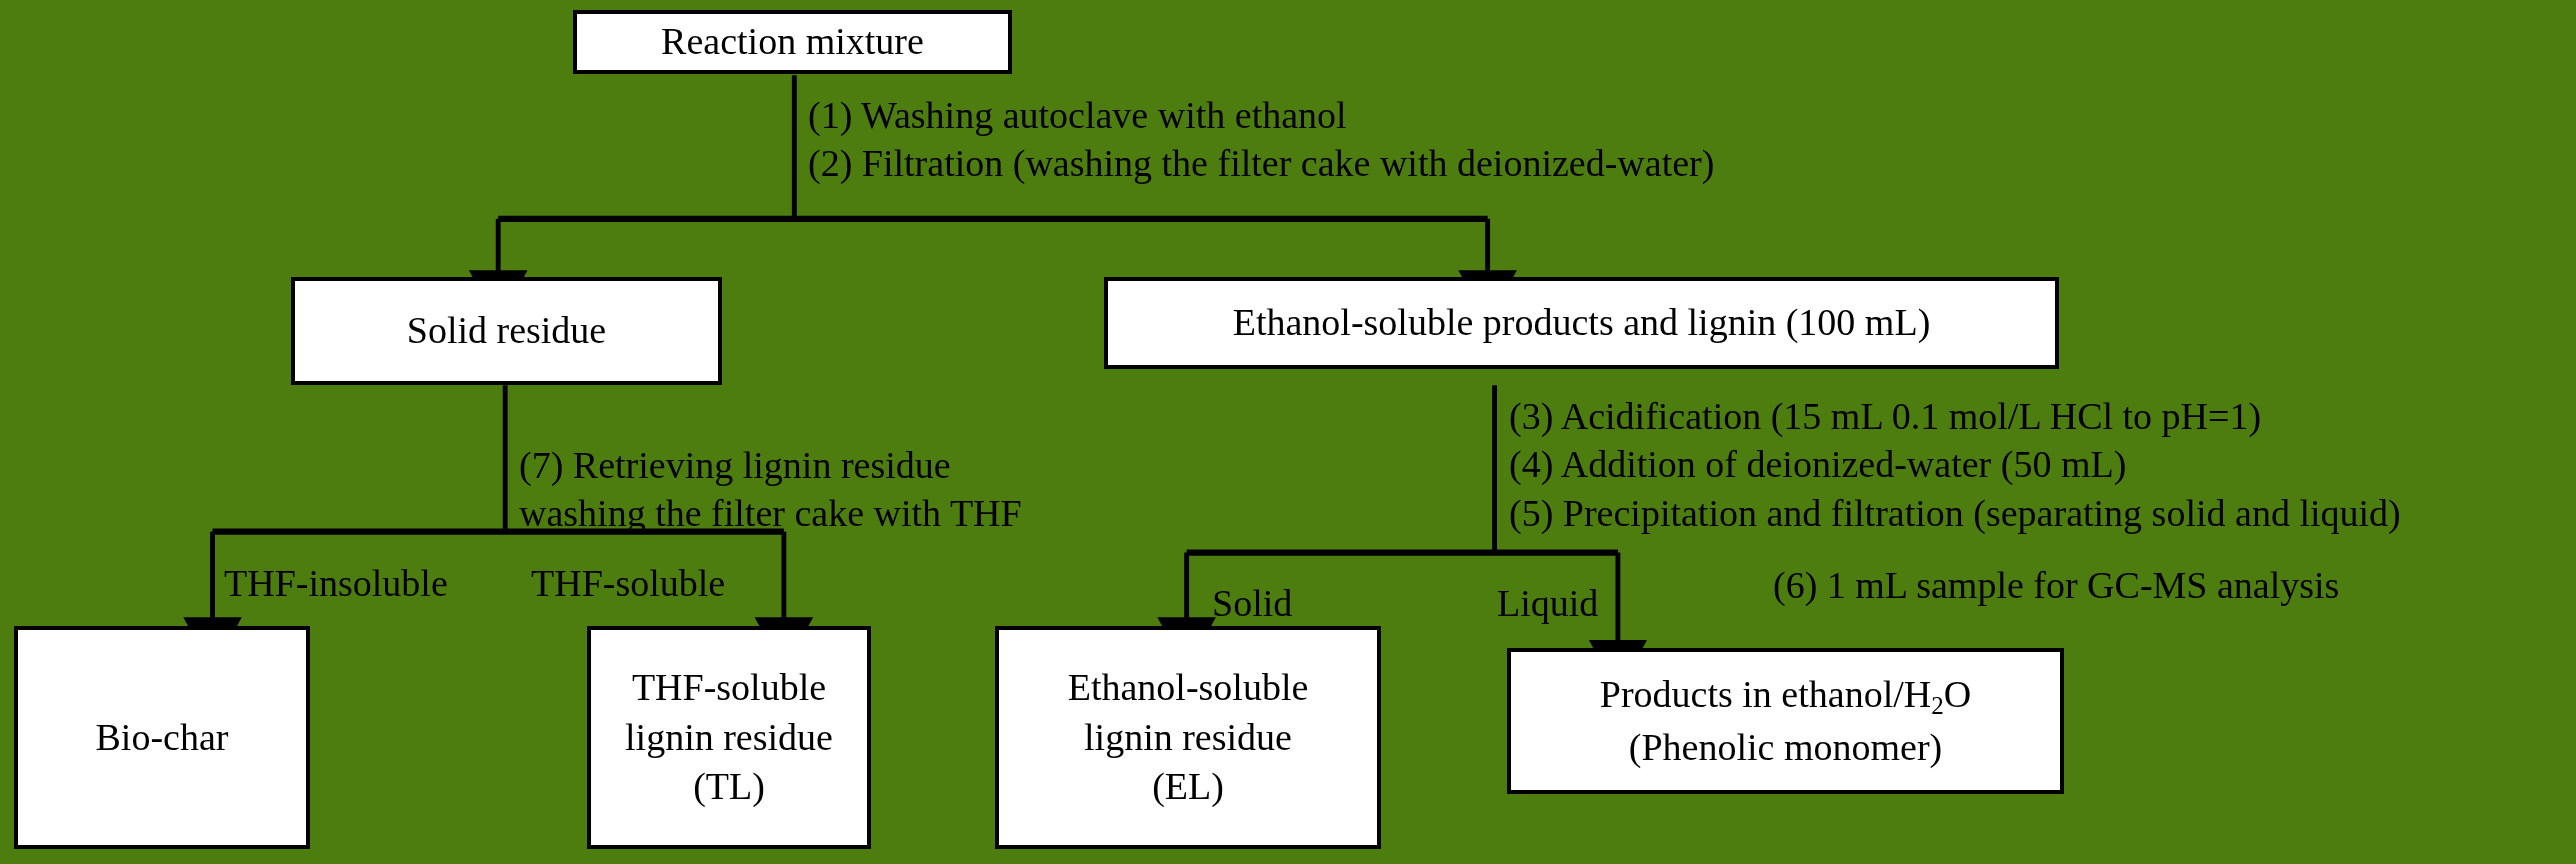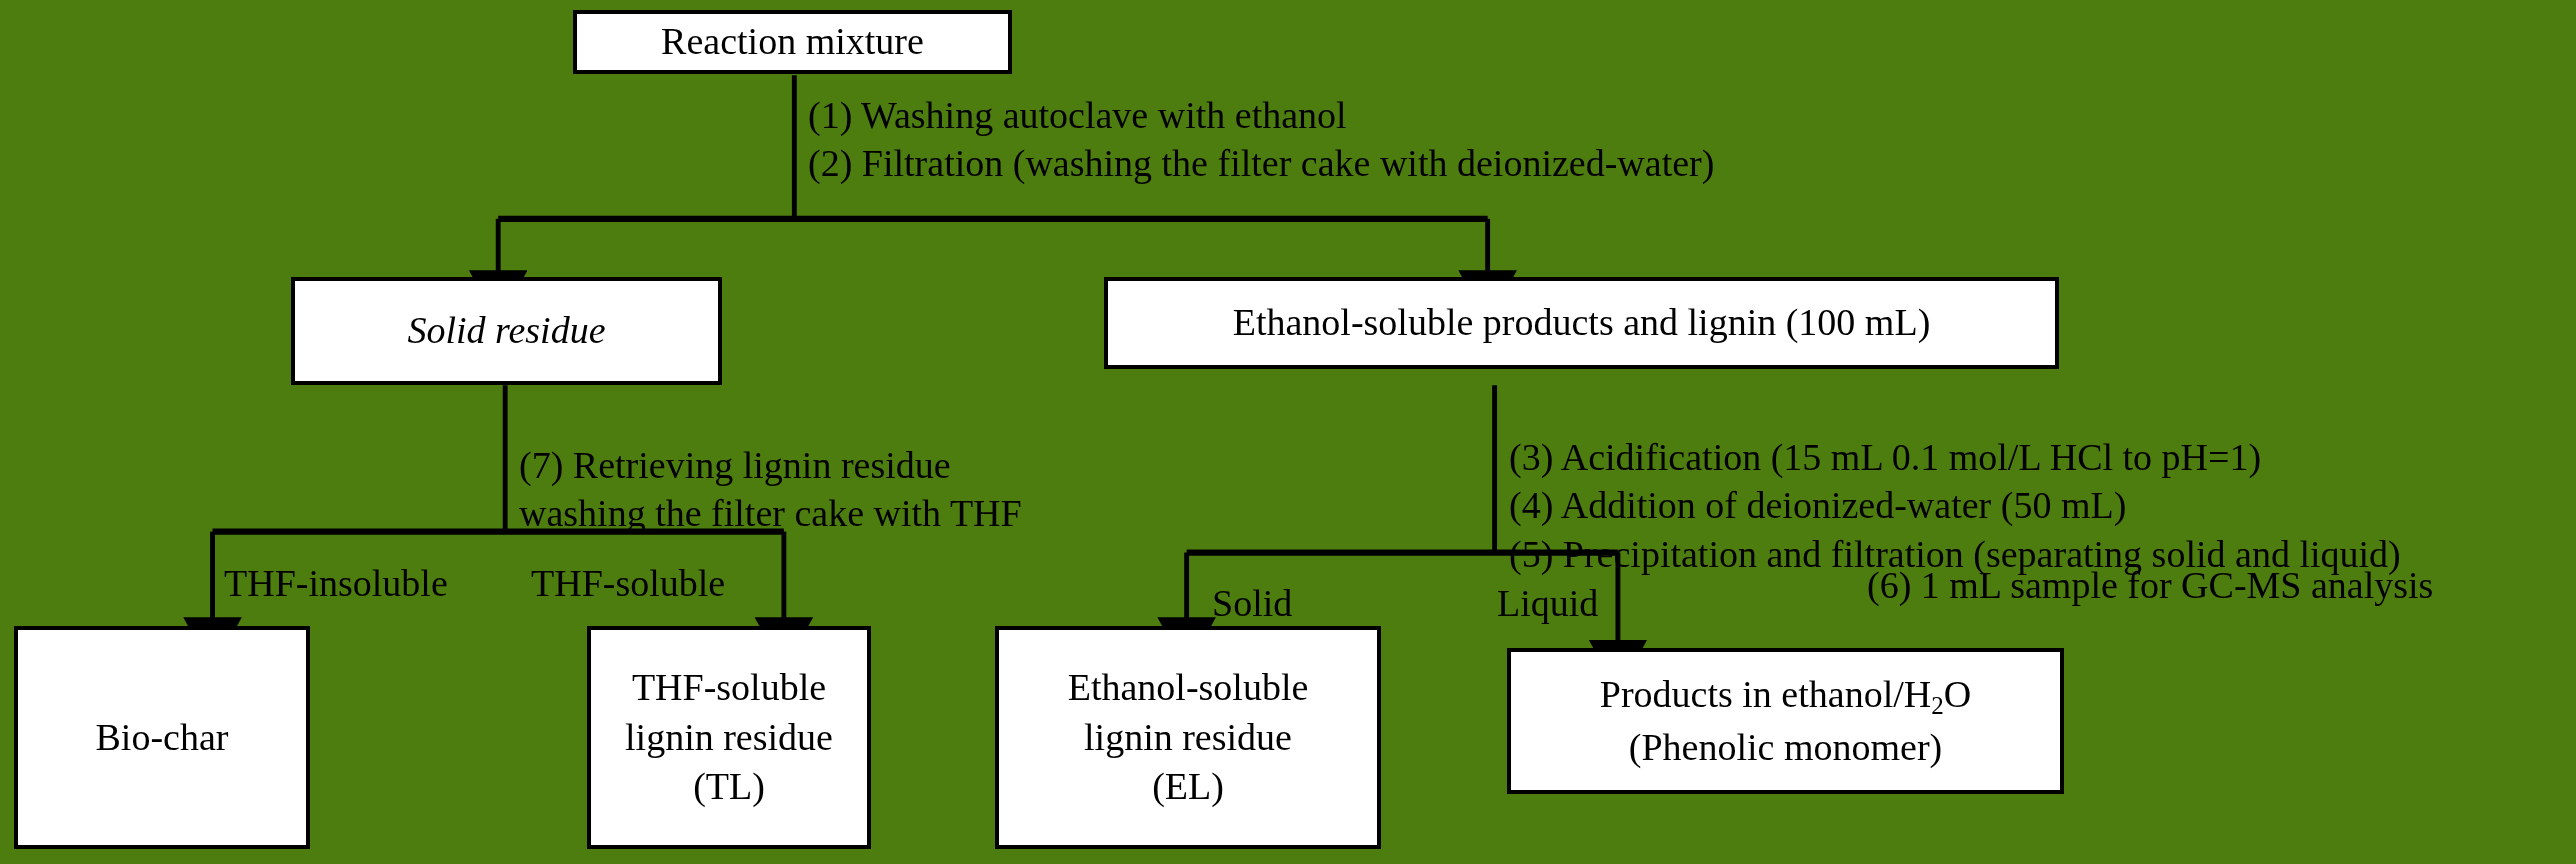--- a/index.html
+++ b/index.html
@@ -99,44 +99,44 @@
     <span class="lines">
       <span class="ln">Reaction mixture</span>
     </span>
   </div>
 
   <div class="annot" style="left:808px; top:91px;">
     <span class="ln">(1) Washing autoclave with ethanol</span>
     <span class="ln">(2) Filtration (washing the filter cake with deionized-water)</span>
   </div>
 
-  <div class="node" style="left:291px; top:277px; width:431px; height:108px;font-style:italic;">
+  <div class="node" style="left:291px; top:277px; width:431px; height:108px;">
     <span class="lines">
       <span class="ln">Solid residue</span>
     </span>
   </div>
 
   <div class="node" style="left:1104px; top:277px; width:955px; height:92px;">
     <span class="lines">
       <span class="ln">Ethanol-soluble products and lignin (100 mL)</span>
     </span>
   </div>
 
   <div class="annot" style="left:519px; top:397px;margin-top:44px;">
     <span class="ln">(7) Retrieving lignin residue</span>
     <span class="ln">washing the filter cake with THF</span>
   </div>
 
-  <div class="annot" style="left:1509px; top:392px;margin-top:41px;">
+  <div class="annot" style="left:1509px; top:392px;">
     <span class="ln">(3) Acidification (15 mL 0.1 mol/L HCl to pH=1)</span>
     <span class="ln">(4) Addition of deionized-water (50 mL)</span>
     <span class="ln">(5) Precipitation and filtration (separating solid and liquid)</span>
   </div>
 
-  <div class="annot" style="left:1867px; top:561px;">
+  <div class="annot" style="left:1773px; top:561px;">
     <span class="ln">(6) 1 mL sample for GC-MS analysis</span>
   </div>
 
   <div class="edge-label" style="left:224px; top:564px;">THF-insoluble</div>
   <div class="edge-label" style="left:531px; top:564px;">THF-soluble</div>
   <div class="edge-label" style="left:1212px; top:584px;">Solid</div>
   <div class="edge-label" style="left:1497px; top:584px;">Liquid</div>
 
   <div class="node" style="left:14px; top:626px; width:296px; height:223px;">
     <span class="lines">

